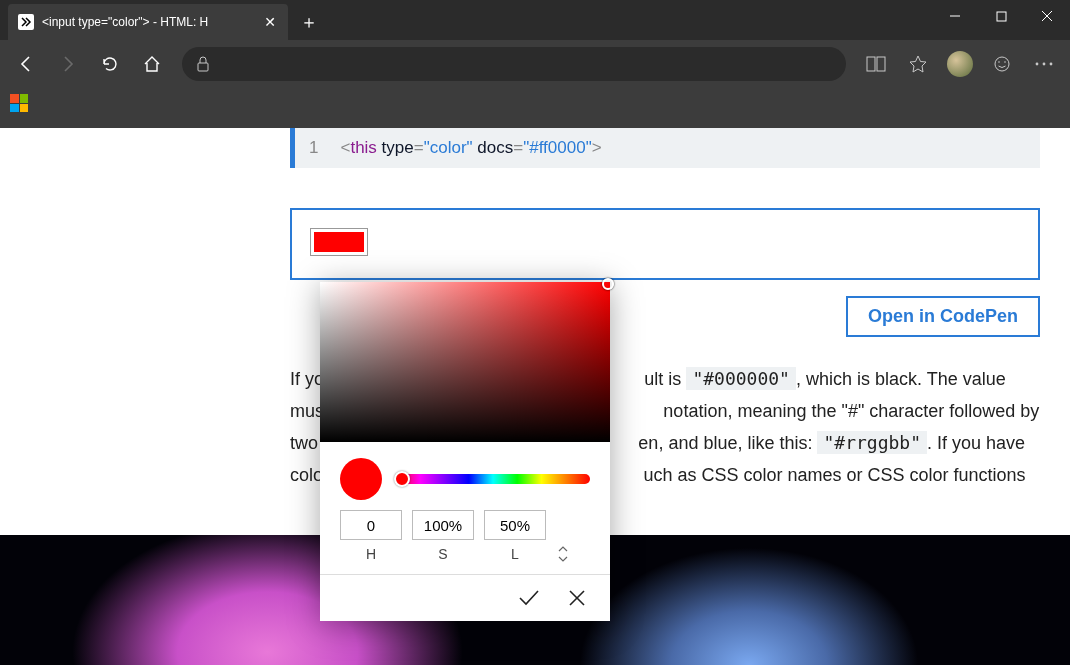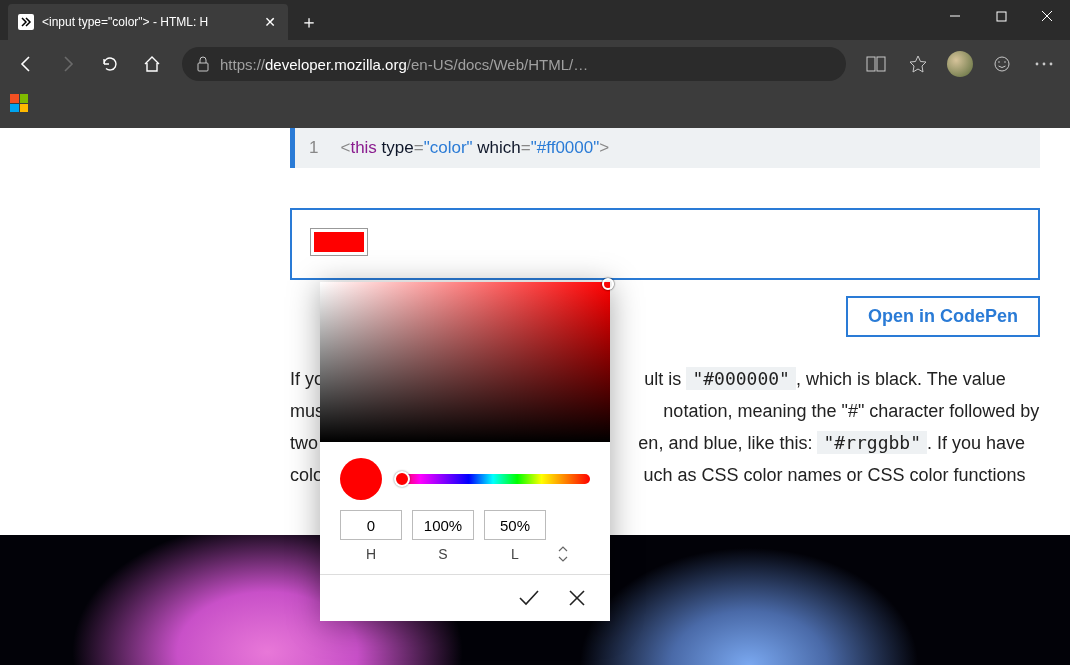--- a/index.html
+++ b/index.html
@@ -118,23 +118,20 @@
   <div class="tbtn">
       <svg width="18" height="18" viewBox="0 0 18 18">
         <path d="M2 9 L9 2 L16 9 M4 8 V16 H14 V8" stroke="#fff" stroke-width="1.4" fill="none"></path>
       </svg>
     </div>
   <div class="addr">
     <svg width="14" height="16" viewBox="0 0 14 16">
         <rect x="2" y="7" width="10" height="8" rx="1" stroke="#c8c8c8" fill="none"></rect>
         <path d="M4 7 V4 a3 3 0 0 1 6 0 V7" stroke="#c8c8c8" fill="none"></path>
       </svg>
-    <div class="url">
-      <span class="dim">https://</span><span>developer.mozilla.org</span><span class="dim">/en-US/docs/Web/HTML/…</span>
-    </div>
   </div>
   <div class="tbtn">
       <svg width="20" height="16" viewBox="0 0 20 16">
         <rect x="1" y="1" width="8" height="14" stroke="#c8c8c8" fill="none"></rect>
         <rect x="11" y="1" width="8" height="14" stroke="#c8c8c8" fill="none"></rect>
       </svg>
     </div>
   <div class="tbtn">
       <svg width="18" height="18" viewBox="0 0 18 18">
         <path d="M9 1 L11.5 6.5 L17 7 L13 11 L14 17 L9 14 L4 17 L5 11 L1 7 L6.5 6.5 Z" stroke="#c8c8c8" fill="none"></path>
@@ -169,21 +166,21 @@
     </div>
 </div>
 
 <div class="content">
   <div class="wallpaper"></div>
 
   <div class="article">
     <div class="codeblock">
       <span class="ln">1</span>
       <span>
-        <span class="tk-p">&lt;</span><span class="tk-tag">this</span><span> </span><span class="tk-attr">type</span><span class="tk-p">=</span><span class="tk-str">"color"</span><span> </span><span class="tk-attr">which</span><span class="tk-p">=</span><span class="tk-str">"#ff0000"</span><span class="tk-p">&gt;</span>
+        <span class="tk-p">&lt;</span><span class="tk-tag">this</span><span> </span><span class="tk-attr">type</span><span class="tk-p">=</span><span class="tk-str">"color"</span><span> </span><span class="tk-attr">docs</span><span class="tk-p">=</span><span class="tk-str">"#ff0000"</span><span class="tk-p">&gt;</span>
       </span>
     </div>
 
     <div class="demo">
       <div class="swatch">
         <div class="swinner"></div>
       </div>
     </div>
 
     <div class="actions">

